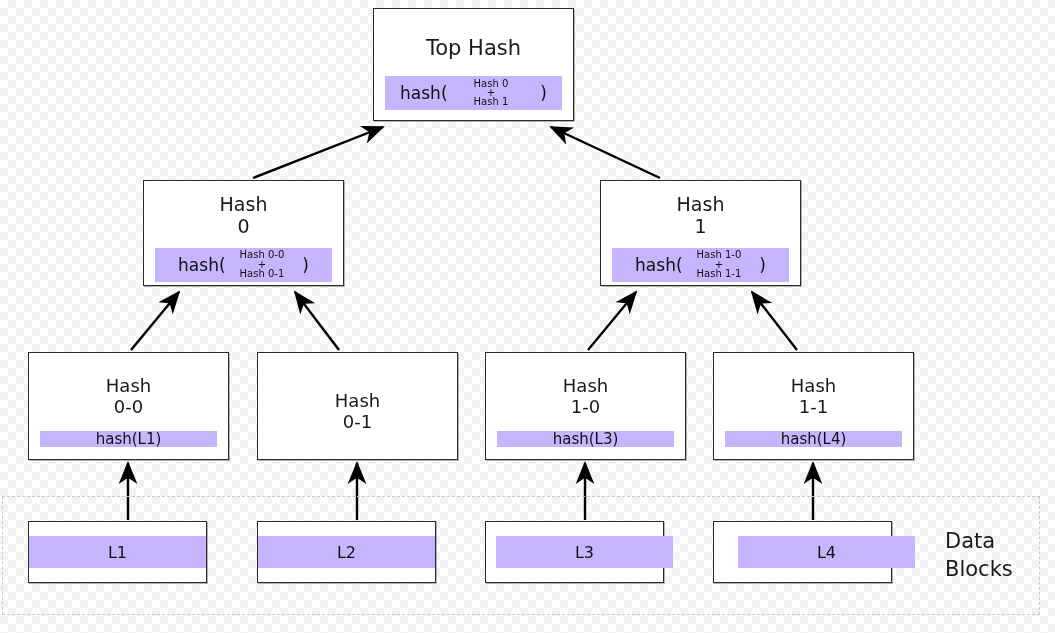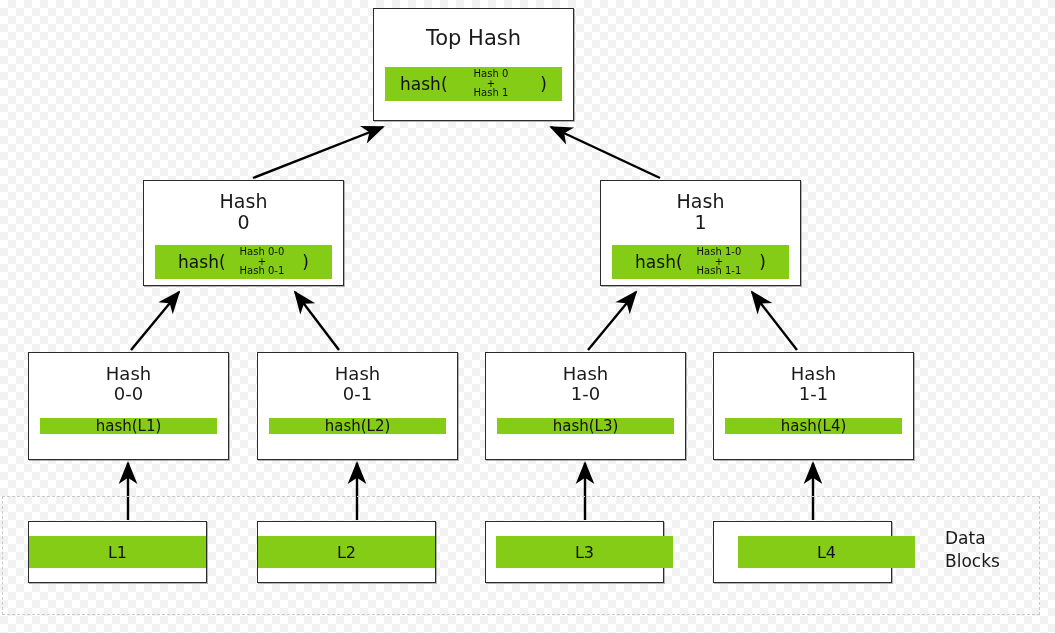--- a/index.html
+++ b/index.html
@@ -37,33 +37,34 @@
   
   .node {
     position: absolute;
     box-sizing: border-box;
     background: #ffffff;
     border: 1px solid #2b2b2b;
     box-shadow: 1px 1px 0 rgba(120,120,120,0.55);
     display: flex;
     flex-direction: column;
     align-items: center;
+    justify-content: center;
   }
 
   .node-title {
     text-align: center;
     color: #1a1a1a;
     line-height: 1.12;
     white-space: pre-line;
   }
 
   
   .expr {
     box-sizing: border-box;
-    background: #84cc16;
+    background: #c4b5fd;
     color: #111111;
     display: flex;
     align-items: center;
     justify-content: center;
   }
 
   .expr-simple {
     font-size: 15px;
   }
 
@@ -172,21 +173,21 @@
   .node-data .expr {
     width: 177px;
     height: 32px;
     font-size: 16px;
   }
 
   #data-blocks-label {
     position: absolute;
     left: 945px;
     top: 527px;
-    font-size: 17px;
+    font-size: 21px;
     color: #1a1a1a;
     line-height: 1.35;
     white-space: pre-line;
   }
 </style>
 </head>
 <body>
 
 <div id="canvas">
 
@@ -261,21 +262,20 @@
 
   <div class="node node-l2" id="node-h00">
     <div class="node-title">Hash
 0-0</div>
     <div class="expr expr-simple">hash(L1)</div>
   </div>
 
   <div class="node node-l2" id="node-h01">
     <div class="node-title">Hash
 0-1</div>
-    <div class="expr expr-simple">hash(L2)</div>
   </div>
 
   <div class="node node-l2" id="node-h10">
     <div class="node-title">Hash
 1-0</div>
     <div class="expr expr-simple">hash(L3)</div>
   </div>
 
   <div class="node node-l2" id="node-h11">
     <div class="node-title">Hash

